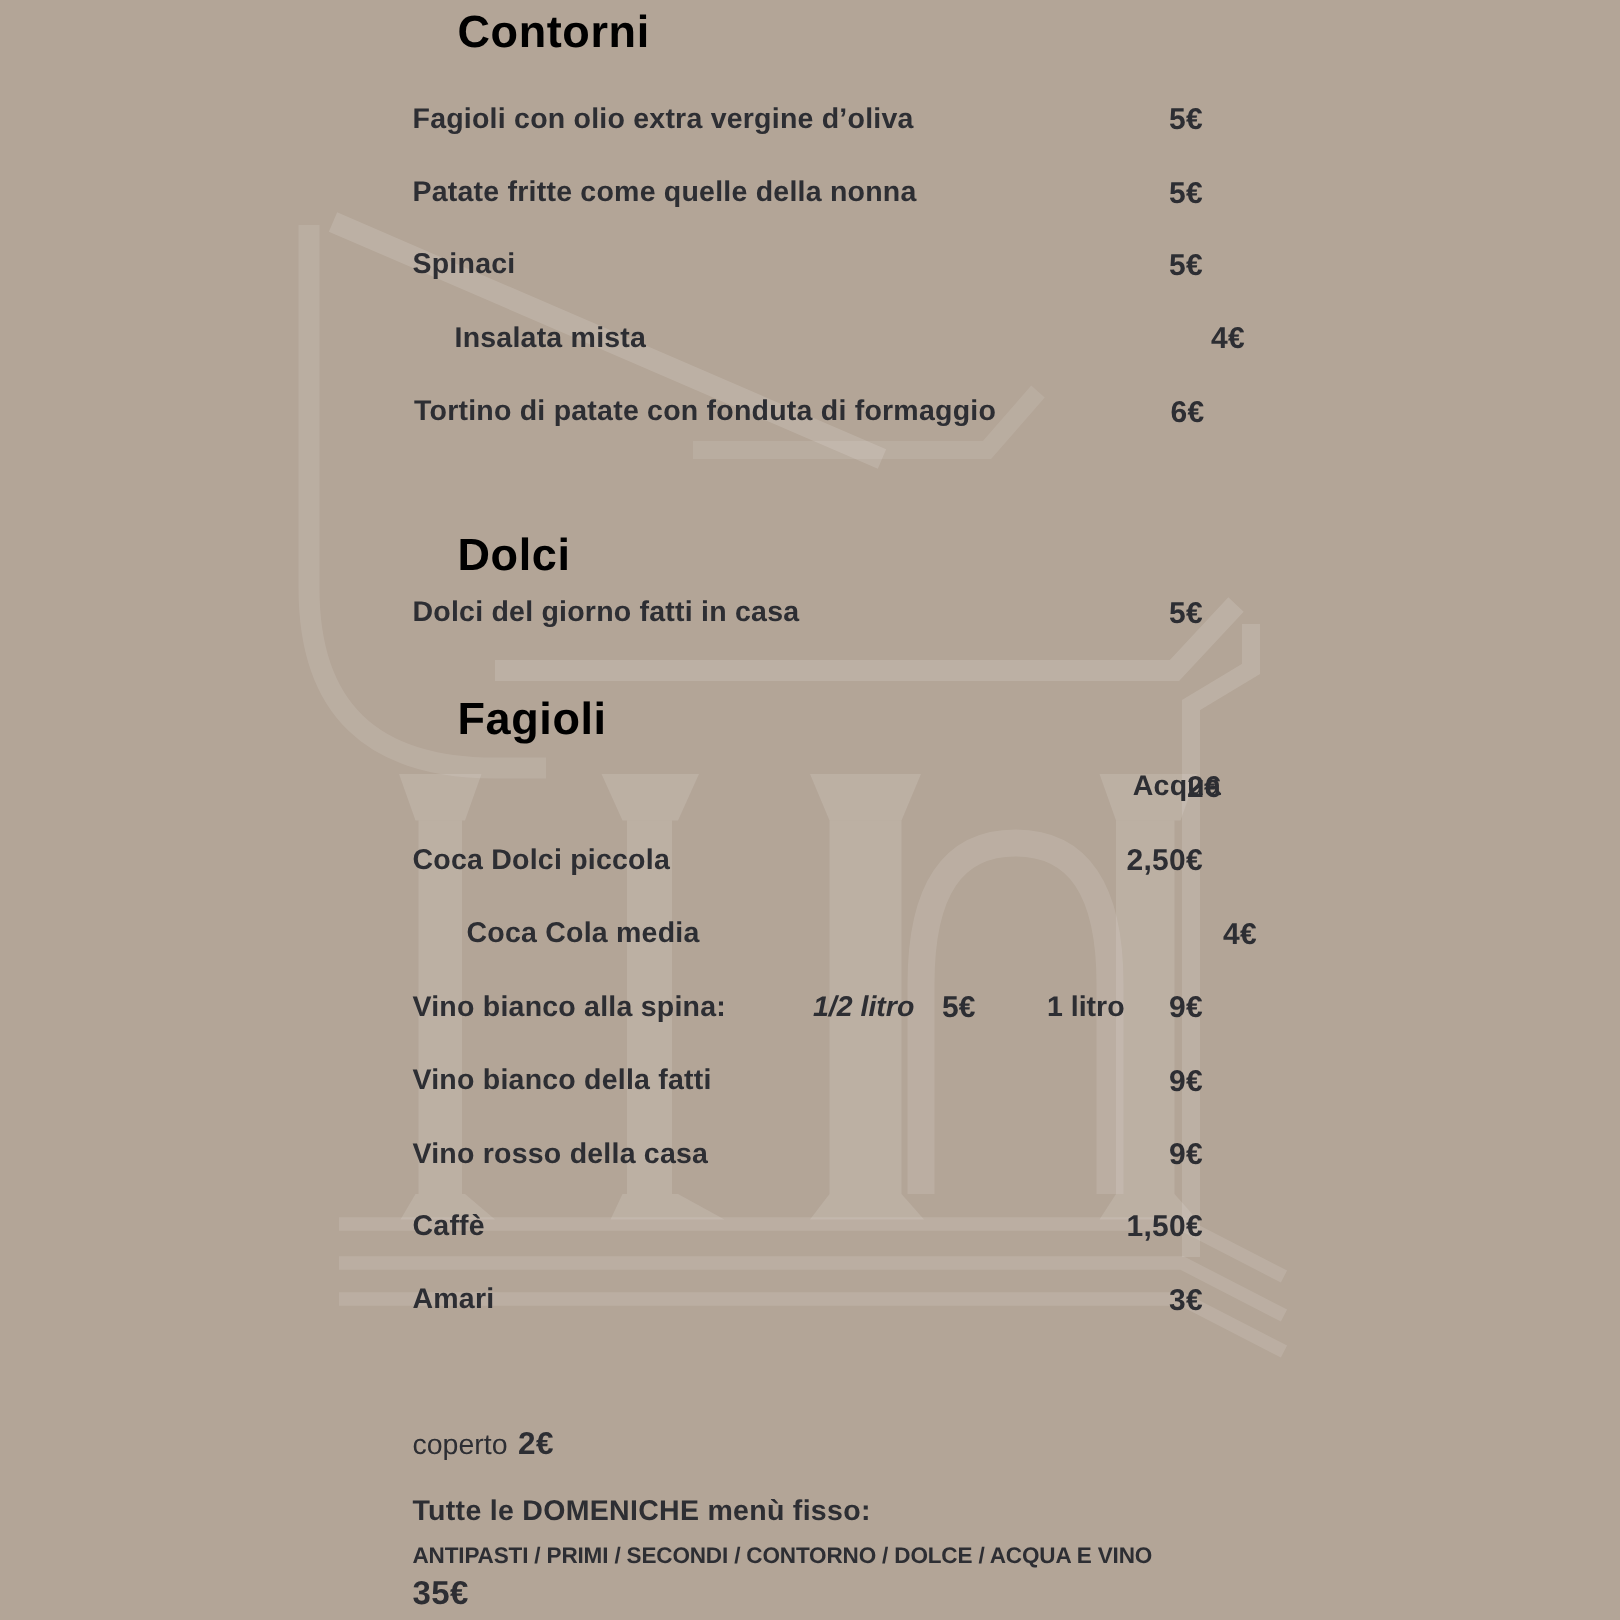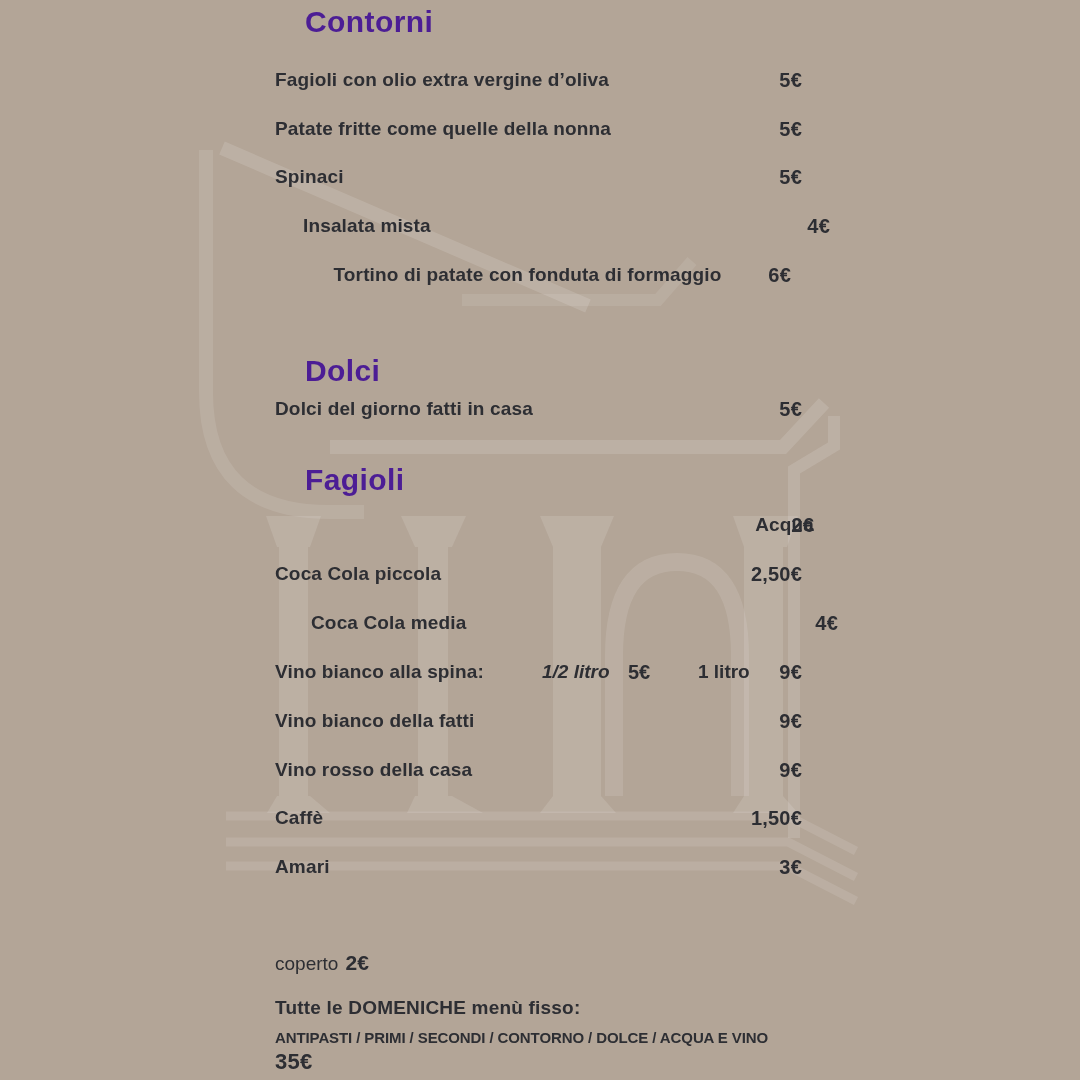--- a/index.html
+++ b/index.html
@@ -6,21 +6,21 @@
   body{
     width:1080px;height:1080px;position:relative;overflow:hidden;
     background:#b3a597;
     font-family:"Liberation Sans",sans-serif;
     color:#2d2e33;
   }
   #watermark{position:absolute;left:0;top:0;width:1080px;height:1080px;}
   #menu-root{position:absolute;left:0;top:0;width:1080px;height:1080px;}
   .section-heading{
     position:absolute;height:42px;line-height:42px;
-    font-size:30px;font-weight:700;letter-spacing:.4px;color:#4c1d95;
+    font-size:30px;font-weight:700;letter-spacing:.4px;color:#000000;
     white-space:nowrap;
   }
   .row{position:absolute;height:28px;line-height:28px;white-space:nowrap;}
   .item-label{font-weight:700;font-size:19px;letter-spacing:.15px;}
   .item-price{
     position:absolute;right:0;top:0;height:28px;line-height:28px;
     font-weight:700;font-size:20px;letter-spacing:.2px;
   }
   .variant-size{position:absolute;top:0;font-weight:700;font-size:19px;}
   .variant-price{position:absolute;top:0;font-weight:700;font-size:20px;}
@@ -62,26 +62,26 @@
     <path d="M744,796 L783,796 L798,813 L733,813 Z"></path>
   </g>
 </svg>
 
 <div id="menu-root">
     <div class="section-heading" style="left: 305px; top: 1px;">Contorni</div>
     <div class="row" style="left: 275px; width: 527px; top: 66px;"><span class="item-label">Fagioli con olio extra vergine d’oliva</span><span class="item-price">5€</span></div>
     <div class="row" style="left: 275px; width: 527px; top: 115px;"><span class="item-label">Patate fritte come quelle della nonna</span><span class="item-price">5€</span></div>
     <div class="row" style="left: 275px; width: 527px; top: 163px;"><span class="item-label">Spinaci</span><span class="item-price">5€</span></div>
     <div class="row" style="left: 275px; width: 527px; top: 212px; margin-left: 28px;"><span class="item-label">Insalata mista</span><span class="item-price">4€</span></div>
-    <div class="row" style="left: 264px; width: 527px; top: 261px; text-align: center;"><span class="item-label">Tortino di patate con fonduta di formaggio</span><span class="item-price">6€</span></div>
+    <div class="row" style="left: 276px; width: 527px; top: 261px;"><span class="item-label">Tortino di patate con fonduta di formaggio</span><span class="item-price">6€</span></div>
     <div class="section-heading" style="left: 305px; top: 350px;">Dolci</div>
     <div class="row" style="left: 275px; width: 527px; top: 395px;"><span class="item-label">Dolci del giorno fatti in casa</span><span class="item-price">5€</span></div>
     <div class="section-heading" style="left: 305px; top: 459px;">Fagioli</div>
     <div class="row" style="left: 287px; width: 527px; top: 511px; text-align: right;"><span class="item-label">Acqua</span><span class="item-price">2€</span></div>
-    <div class="row" style="left: 275px; width: 527px; top: 560px;"><span class="item-label">Coca Cola piccola</span><span class="item-price">2,50€</span></div>
+    <div class="row" style="left: 275px; width: 527px; top: 560px;"><span class="item-label">Coca Dolci piccola</span><span class="item-price">2,50€</span></div>
     <div class="row" style="left: 275px; width: 527px; top: 609px; margin-left: 36px;"><span class="item-label">Coca Cola media</span><span class="item-price">4€</span></div>
     <div class="row" style="left: 275px; width: 527px; top: 658px;"><span class="item-label">Vino bianco alla spina:</span><span class="variant-size" style="left: 267px; font-style: italic;">1/2 litro</span><span class="variant-price" style="left: 353px;">5€</span><span class="variant-size" style="left: 423px;">1 litro</span><span class="item-price">9€</span></div>
     <div class="row" style="left: 275px; width: 527px; top: 707px;"><span class="item-label">Vino bianco della fatti</span><span class="item-price">9€</span></div>
     <div class="row" style="left: 275px; width: 527px; top: 756px;"><span class="item-label">Vino rosso della casa</span><span class="item-price">9€</span></div>
     <div class="row" style="left: 275px; width: 527px; top: 804px;"><span class="item-label">Caffè</span><span class="item-price">1,50€</span></div>
     <div class="row" style="left: 275px; width: 527px; top: 853px;"><span class="item-label">Amari</span><span class="item-price">3€</span></div>
     <div class="row" style="left: 275px; width: 527px; top: 949px; text-align: left;"><span class="coperto-label">coperto</span><span class="coperto-price">2€</span></div>
     <div class="row" style="left: 275px; width: 527px; top: 1024px;"><span class="fixed-courses">ANTIPASTI / PRIMI / SECONDI / CONTORNO / DOLCE / ACQUA E VINO</span></div>
     <div class="row" style="left: 275px; width: 527px; top: 994px;"><span class="fixed-intro">Tutte le DOMENICHE menù fisso:</span></div>
     <div class="row" style="left: 275px; width: 527px; top: 1048px;"><span class="fixed-price">35€</span></div>

